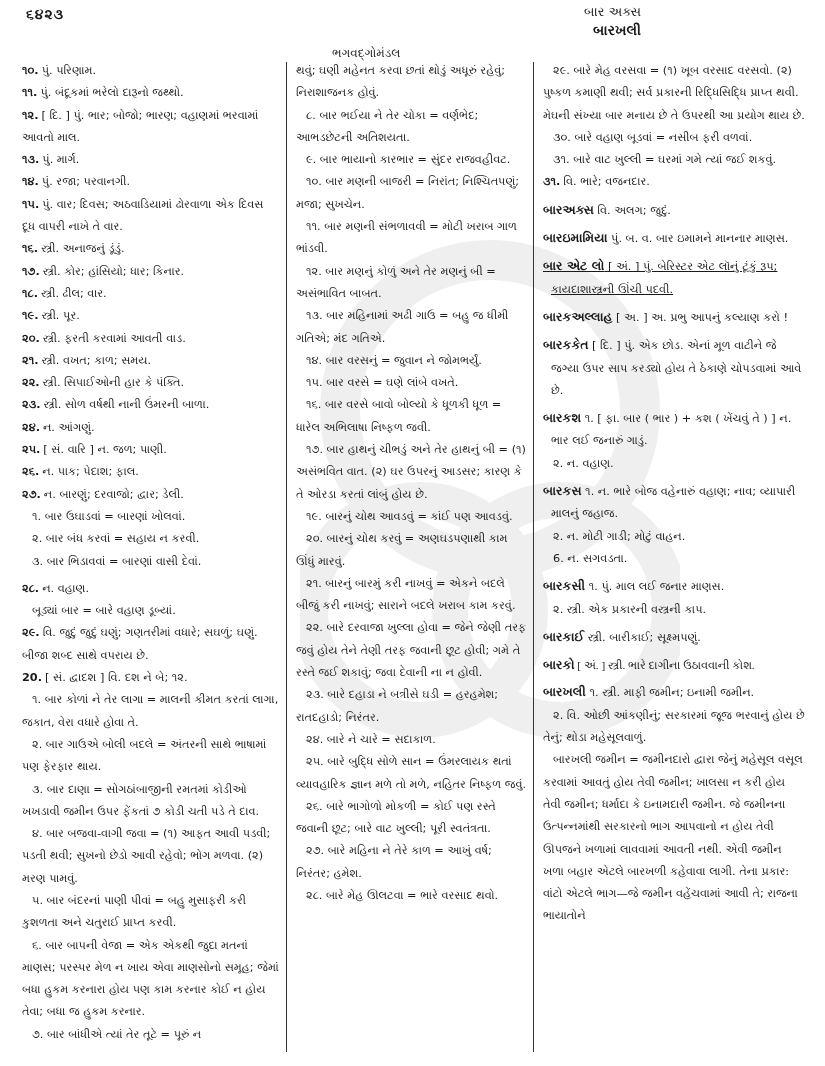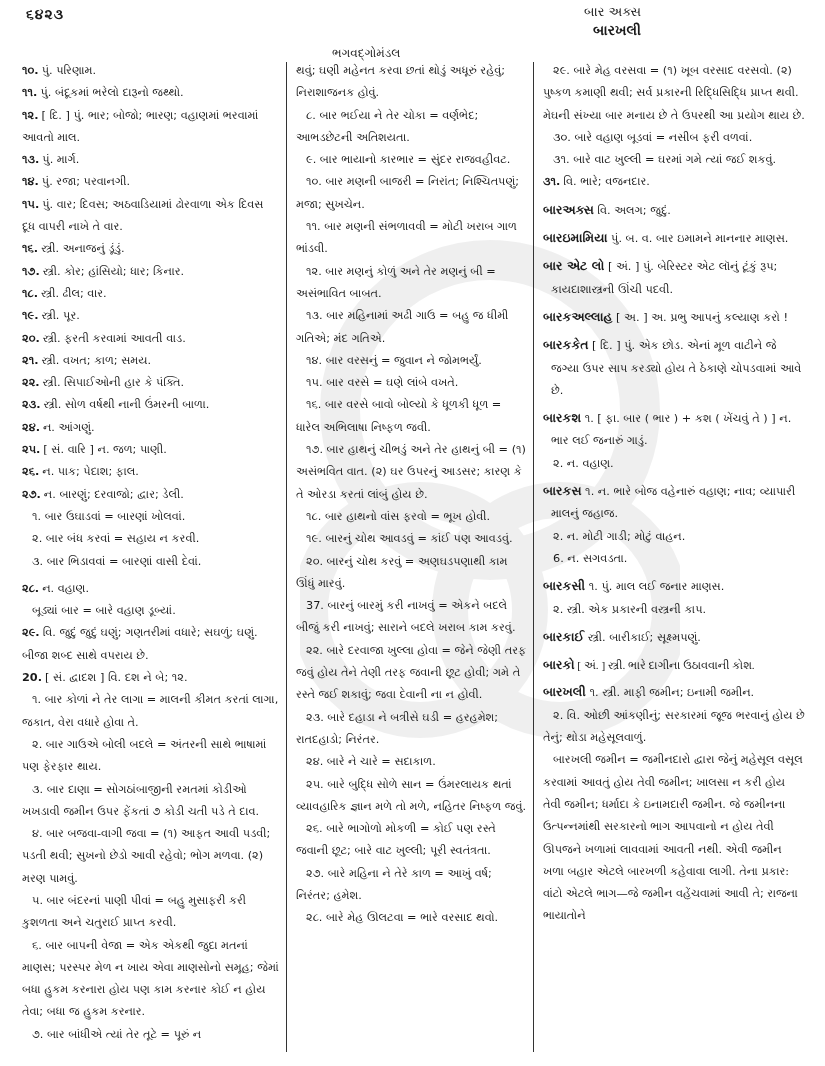--- a/index.html
+++ b/index.html
@@ -99,40 +99,39 @@
     <div class="entry ind"><span>૮. બાર ભઈયા ને તેર ચોકા = વર્ણભેદ; આભડછેટની અતિશયતા.</span></div>
     <div class="entry ind"><span>૯. બાર ભાયાનો કારભાર = સુંદર રાજવહીવટ.</span></div>
     <div class="entry ind"><span>૧૦. બાર મણની બાજરી = નિરાંત; નિશ્ચિતપણું; મજા; સુખચેન.</span></div>
     <div class="entry ind"><span>૧૧. બાર મણની સંભળાવવી = મોટી ખરાબ ગાળ ભાંડવી.</span></div>
     <div class="entry ind"><span>૧૨. બાર મણનું કોળું અને તેર મણનું બી = અસંભાવિત બાબત.</span></div>
     <div class="entry ind"><span>૧૩. બાર મહિનામાં અઢી ગાઉ = બહુ જ ધીમી ગતિએ; મંદ ગતિએ.</span></div>
     <div class="entry ind"><span>૧૪. બાર વરસનું = જુવાન ને જોમભર્યું.</span></div>
     <div class="entry ind"><span>૧૫. બાર વરસે = ઘણે લાંબે વખતે.</span></div>
     <div class="entry ind"><span>૧૬. બાર વરસે બાવો બોલ્યો કે ધૂળકી ધૂળ = ધારેલ અભિલાષા નિષ્ફળ જવી.</span></div>
     <div class="entry ind"><span>૧૭. બાર હાથનું ચીભડું અને તેર હાથનું બી = (૧) અસંભવિત વાત. (૨) ઘર ઉપરનું આડસર; કારણ કે તે ઓરડા કરતાં લાંબું હોય છે.</span></div>
-    <div class="entry ind"><span>૧૮. બાર હાથનો વાંસ ફરવો = ભૂખ હોવી.</span></div>
     <div class="entry ind"><span>૧૯. બારનું ચોથ આવડવું = કાંઈ પણ આવડવું.</span></div>
     <div class="entry ind"><span>૨૦. બારનું ચોથ કરવું = અણઘડપણાથી કામ ઊંધું મારવું.</span></div>
-    <div class="entry ind"><span>37. બારનું બારમું કરી નાખવું = એકને બદલે બીજું કરી નાખવું; સારાને બદલે ખરાબ કામ કરવું.</span></div>
+    <div class="entry ind"><span>૨૧. બારનું બારમું કરી નાખવું = એકને બદલે બીજું કરી નાખવું; સારાને બદલે ખરાબ કામ કરવું.</span></div>
     <div class="entry ind"><span>૨૨. બારે દરવાજા ખુલ્લા હોવા = જેને જેણી તરફ જવું હોય તેને તેણી તરફ જવાની છૂટ હોવી; ગમે તે રસ્તે જઈ શકાવું; જવા દેવાની ના ન હોવી.</span></div>
     <div class="entry ind"><span>૨૩. બારે દહાડા ને બત્રીસે ઘડી = હરહમેશ; રાતદહાડો; નિરંતર.</span></div>
     <div class="entry ind"><span>૨૪. બારે ને ચારે = સદાકાળ.</span></div>
     <div class="entry ind"><span>૨૫. બારે બુદ્ધિ સોળે સાન = ઉંમરલાયક થતાં વ્યાવહારિક જ્ઞાન મળે તો મળે, નહિતર નિષ્ફળ જવું.</span></div>
     <div class="entry ind"><span>૨૬. બારે ભાગોળો મોકળી = કોઈ પણ રસ્તે જવાની છૂટ; બારે વાટ ખુલ્લી; પૂરી સ્વતંત્રતા.</span></div>
     <div class="entry ind"><span>૨૭. બારે મહિના ને તેરે કાળ = આખું વર્ષ; નિરંતર; હમેશ.</span></div>
     <div class="entry ind"><span>૨૮. બારે મેહ ઊલટવા = ભારે વરસાદ થવો.</span></div>
   </div>
 <div class="col col-right">
     <div class="entry ind"><span>૨૯. બારે મેહ વરસવા = (૧) ખૂબ વરસાદ વરસવો. (૨) પુષ્કળ કમાણી થવી; સર્વ પ્રકારની રિદ્ધિસિદ્ધિ પ્રાપ્ત થવી. મેઘની સંખ્યા બાર મનાય છે તે ઉપરથી આ પ્રયોગ થાય છે.</span></div>
     <div class="entry ind"><span>૩૦. બારે વહાણ બૂડવાં = નસીબ ફરી વળવાં.</span></div>
     <div class="entry ind"><span>૩૧. બારે વાટ ખુલ્લી = ઘરમાં ગમે ત્યાં જઈ શકવું.</span></div>
     <div class="entry"><span class="num">૩૧.</span><span>વિ. ભારે; વજનદાર.</span></div>
     <div class="gap entry hang" style="text-indent: -8px;"><span class="head">બારઅક્સ</span> <span>વિ. અલગ; જુદું.</span></div>
     <div class="gap entry hang" style="text-indent: -8px;"><span class="head">બારઇમામિયા</span> <span>પું. બ. વ. બાર ઇમામને માનનાર માણસ.</span></div>
-    <div class="gap entry hang" style="text-indent: -8px;"><span class="head">બાર એટ લો</span> <span>[ અં. ] પું. બેરિસ્ટર એટ લૉનું ટૂંકું રૂપ; કાયદાશાસ્ત્રની ઊંચી પદવી.</span></div>
+    <div class="gap entry hang" style="text-indent: -8px; text-decoration: underline;"><span class="head">બાર એટ લો</span> <span>[ અં. ] પું. બેરિસ્ટર એટ લૉનું ટૂંકું રૂપ; કાયદાશાસ્ત્રની ઊંચી પદવી.</span></div>
     <div class="gap entry hang" style="text-indent: -8px;"><span class="head">બારકઅલ્લાહ</span> <span>[ અ. ] અ. પ્રભુ આપનું કલ્યાણ કરો !</span></div>
     <div class="gap entry hang" style="text-indent: -8px;"><span class="head">બારકકેત</span> <span>[ દિ. ] પું. એક છોડ. એનાં મૂળ વાટીને જે જગ્યા ઉપર સાપ કરડ્યો હોય તે ઠેકાણે ચોપડવામાં આવે છે.</span></div>
     <div class="gap entry hang" style="text-indent: -8px;"><span class="head">બારકશ</span> <span>૧. [ ફા. બાર ( ભાર ) + કશ ( ખેંચવું તે ) ] ન. ભાર લઈ જનારું ગાડું.</span></div>
     <div class="entry ind"><span>૨. ન. વહાણ.</span></div>
     <div class="gap entry hang" style="text-indent: -8px;"><span class="head">બારકસ</span> <span>૧. ન. ભારે બોજ વહેનારું વહાણ; નાવ; વ્યાપારી માલનું જહાજ.</span></div>
     <div class="entry ind"><span>૨. ન. મોટી ગાડી; મોટું વાહન.</span></div>
     <div class="entry ind"><span>6. ન. સગવડતા.</span></div>
     <div class="gap entry hang" style="text-indent: -8px;"><span class="head">બારકસી</span> <span>૧. પું. માલ લઈ જનાર માણસ.</span></div>
     <div class="entry ind"><span>૨. સ્ત્રી. એક પ્રકારની વસ્ત્રની કાપ.</span></div>
     <div class="gap entry hang" style="text-indent: -8px;"><span class="head">બારકાઈ</span> <span>સ્ત્રી. બારીકાઈ; સૂક્ષ્મપણું.</span></div>

